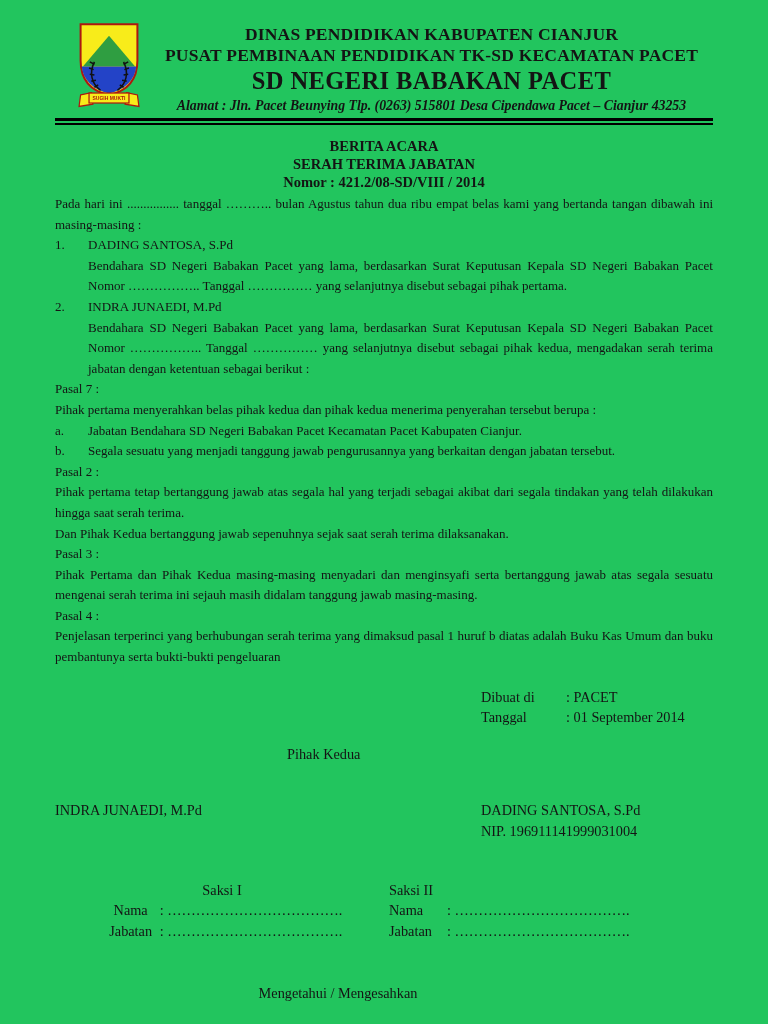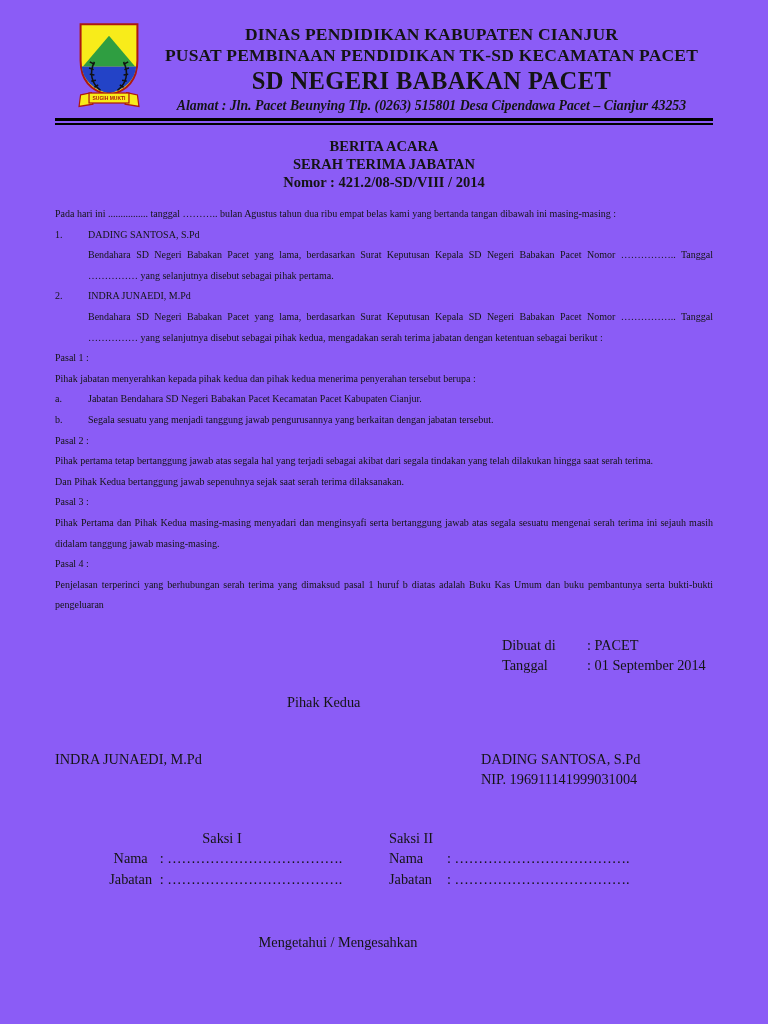--- a/index.html
+++ b/index.html
@@ -1,47 +1,47 @@
 <!DOCTYPE html>
 <html><head>
 <meta charset="utf-8">
 <style>
   * { margin:0; padding:0; box-sizing:border-box; }
   html,body { background:#ffffff; }
   .page {
-    width:768px; height:1024px; background:#8b5cf6; position:relative;
+    width:768px; height:1024px; background:#22c55e; position:relative;
     font-family:"Liberation Serif","DejaVu Serif",serif; color:#141414;
     padding:22px 55px 0 55px; overflow:hidden;
   }
   
   .letterhead { display:flex; align-items:flex-start; }
   .logo-box { width:95px; flex:0 0 95px; padding-left:14px; }
   .logo-box svg { display:block; }
   .lh-text { flex:1; text-align:center; padding-top:2px; }
   .lh-line1 { font-weight:bold; font-size:17.5px; line-height:21px; letter-spacing:.2px; }
   .lh-line2 { font-weight:bold; font-size:24.5px; line-height:29px; letter-spacing:.4px; }
   .lh-addr  { font-weight:bold; font-style:italic; font-size:13.8px; line-height:19px; margin-top:1px; }
   .rule {
     margin-top:3px; height:7px;
     border-top:3px solid #000; border-bottom:2px solid #000;
   }
   
   .title-block { text-align:center; margin-top:13px; font-weight:bold; font-size:14.5px; line-height:17px; }
   .title-block div { margin-bottom:1px; }
   
-  .doc-body { margin-top:13px; font-size:10px; line-height:20.6px; }
+  .doc-body { margin-top:3px; font-size:13px; line-height:20.6px; }
   .para { text-align:justify; }
   .plain { text-align:left; }
   .li-row { display:flex; }
   .li-marker { width:33px; flex:0 0 33px; }
   .li-content { flex:1; text-align:justify; }
   
   .closing { margin-top:19px; font-size:14.3px; line-height:20.6px; }
   .made-block { margin-left:426px; }
-  .made-row .made-label { display:inline-block; width:85px;margin-left:21px; }
+  .made-row .made-label { display:inline-block; width:85px; }
   .sig-row { display:flex; margin-top:16px;justify-content:flex-end; }
   .sig-left { width:426px; flex:0 0 426px; }
   .sig-right { flex:1; }
   .names-row { display:flex; margin-top:36px; }
   .saksi-row { display:flex; margin-top:38px; }
   .saksi-left { width:334px; flex:0 0 334px;text-align:center; }
   .saksi-right { flex:1; }
   .w-label { display:inline-block; width:58px;font-family:Liberation Serif, serif; }
   .approval { width:566px; text-align:center; margin-top:42px; }
 </style>
@@ -105,22 +105,22 @@
     </div>
 
     <div class="li-row">
       <span class="li-marker">2.</span>
       <div class="li-content">
         <div class="plain">INDRA JUNAEDI, M.Pd</div>
         <div class="para">Bendahara SD Negeri Babakan Pacet yang lama, berdasarkan Surat Keputusan Kepala SD Negeri Babakan Pacet Nomor …………….. Tanggal …………… yang selanjutnya disebut sebagai pihak kedua, mengadakan serah terima jabatan dengan ketentuan sebagai berikut :</div>
       </div>
     </div>
 
-    <div class="plain">Pasal 1 :</div>
-    <div class="para">Pihak jabatan menyerahkan kepada pihak kedua dan pihak kedua menerima penyerahan tersebut berupa :</div>
+    <div class="plain">Pasal 7 :</div>
+    <div class="para">Pihak pertama menyerahkan belas pihak kedua dan pihak kedua menerima penyerahan tersebut berupa :</div>
 
     <div class="li-row">
       <span class="li-marker">a.</span>
       <div class="li-content">Jabatan Bendahara SD Negeri Babakan Pacet Kecamatan Pacet  Kabupaten Cianjur.</div>
     </div>
     <div class="li-row">
       <span class="li-marker">b.</span>
       <div class="li-content">Segala sesuatu yang menjadi tanggung jawab pengurusannya yang berkaitan dengan jabatan tersebut.</div>
     </div>
 

